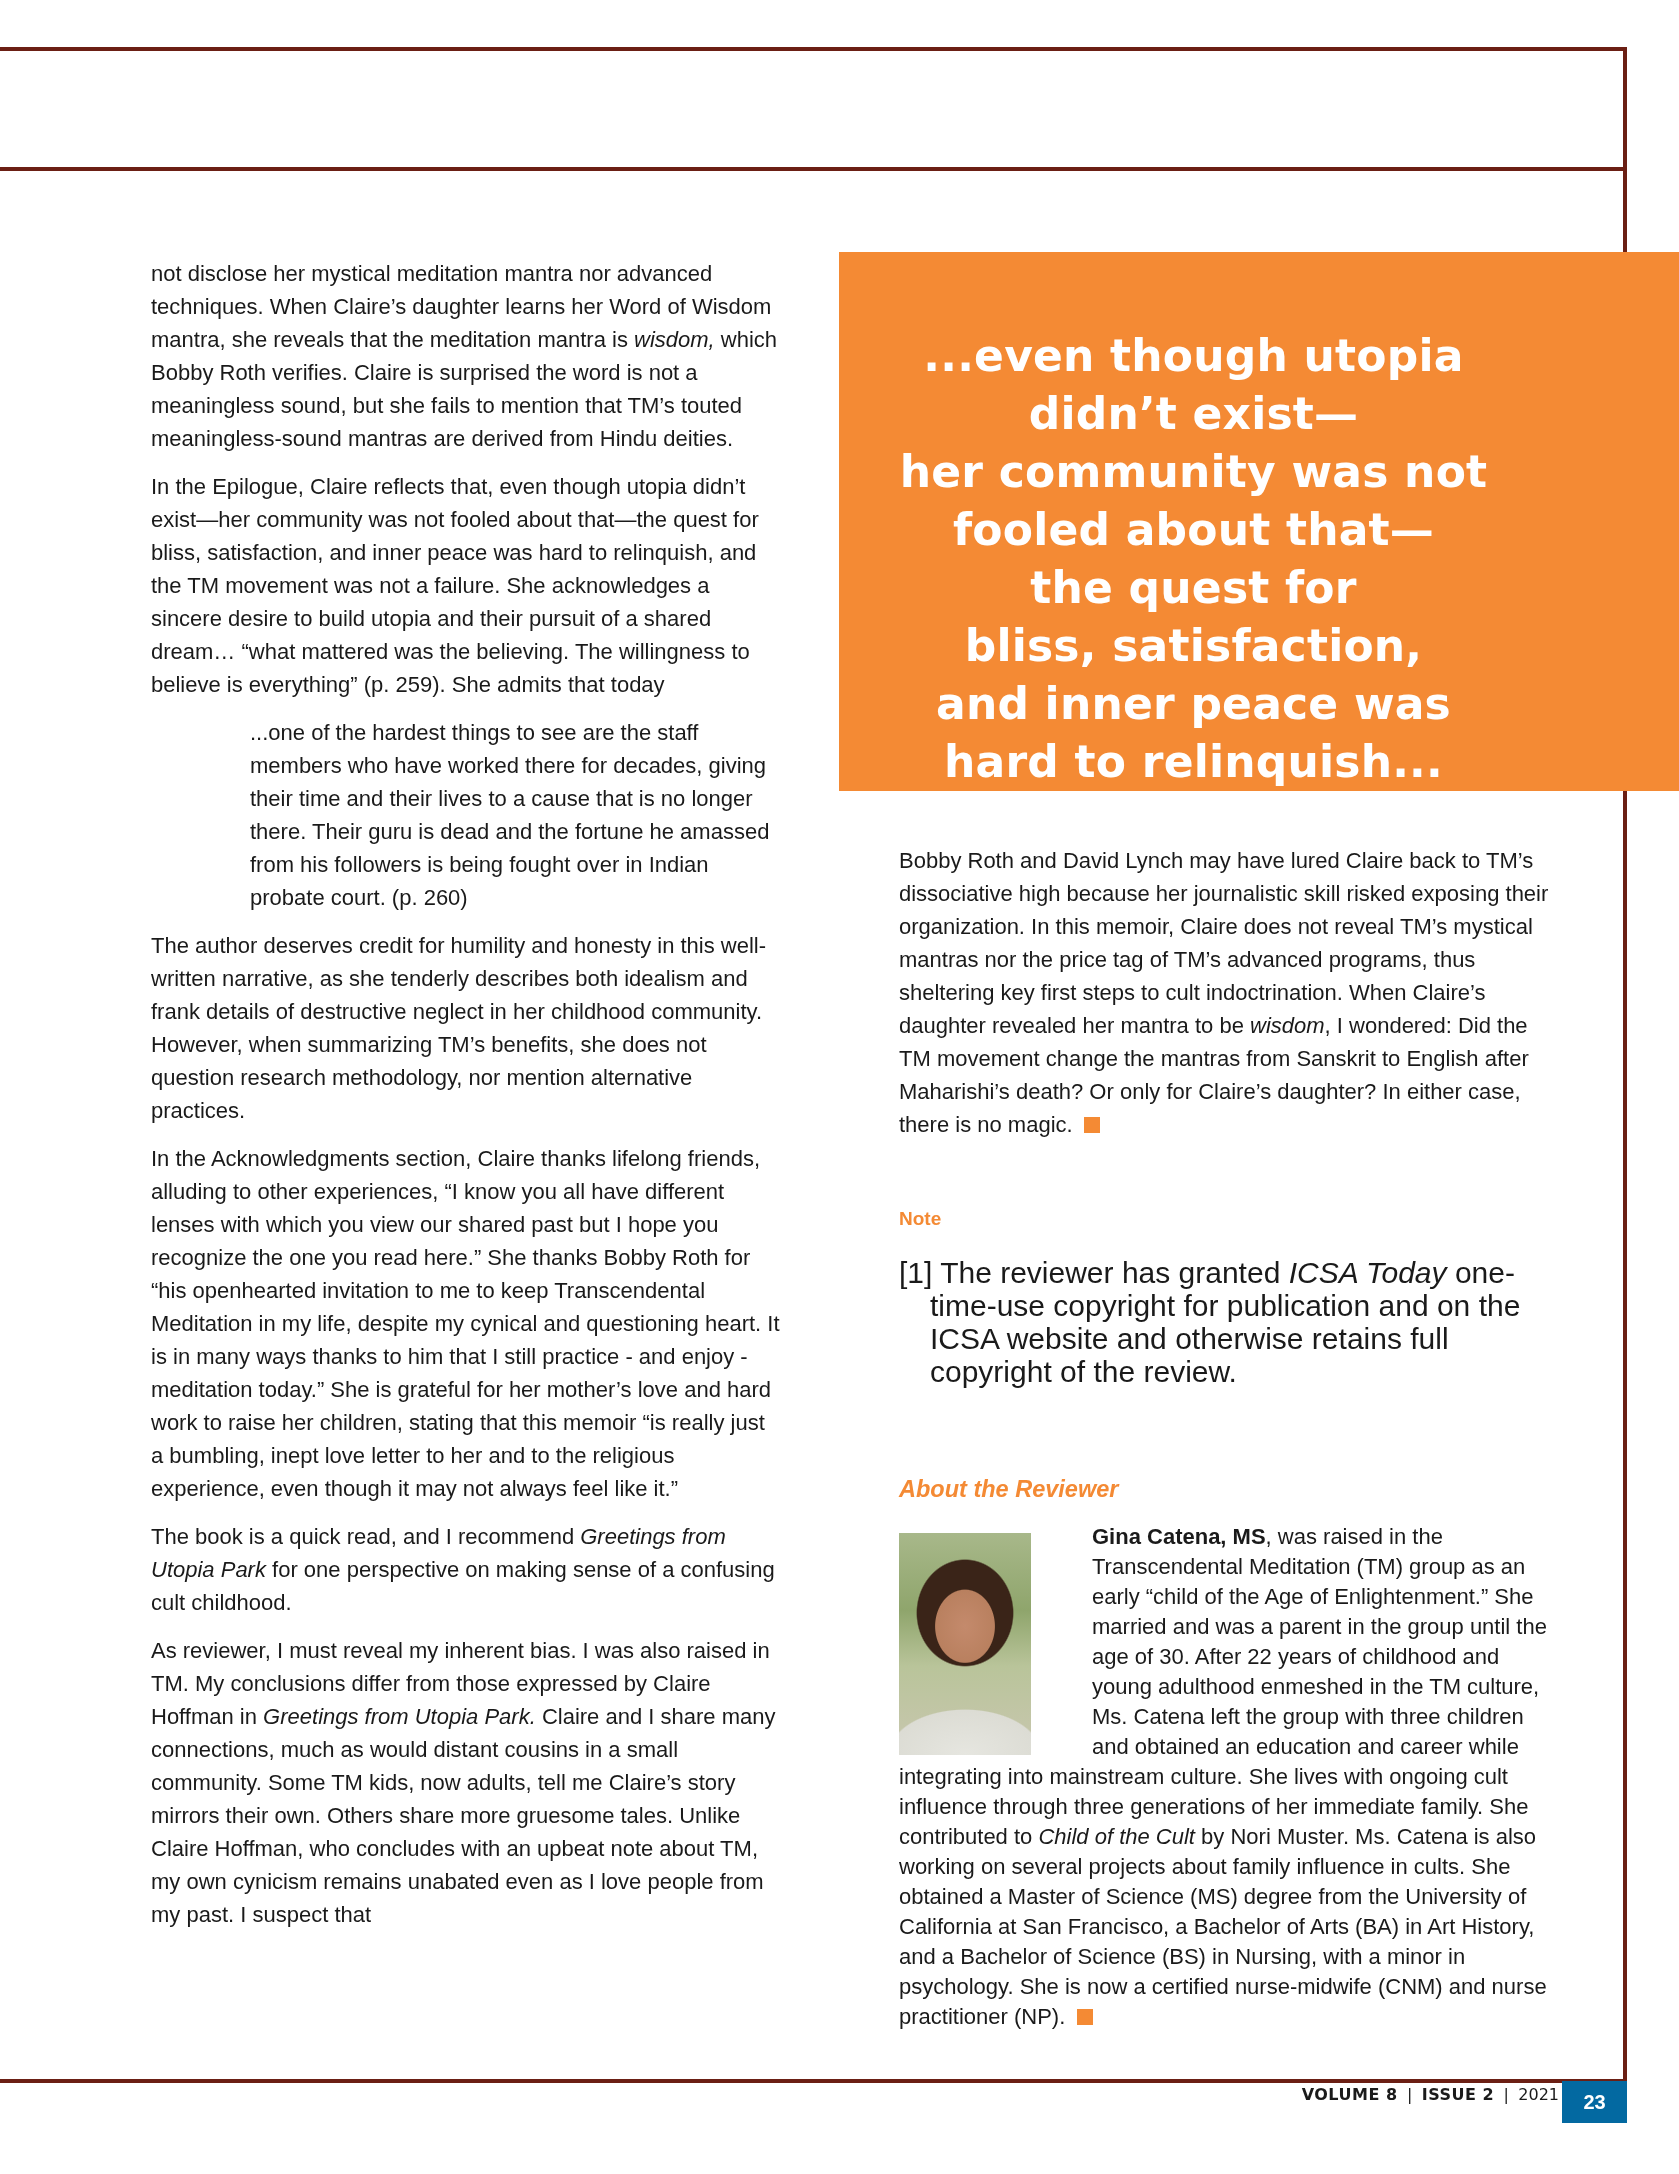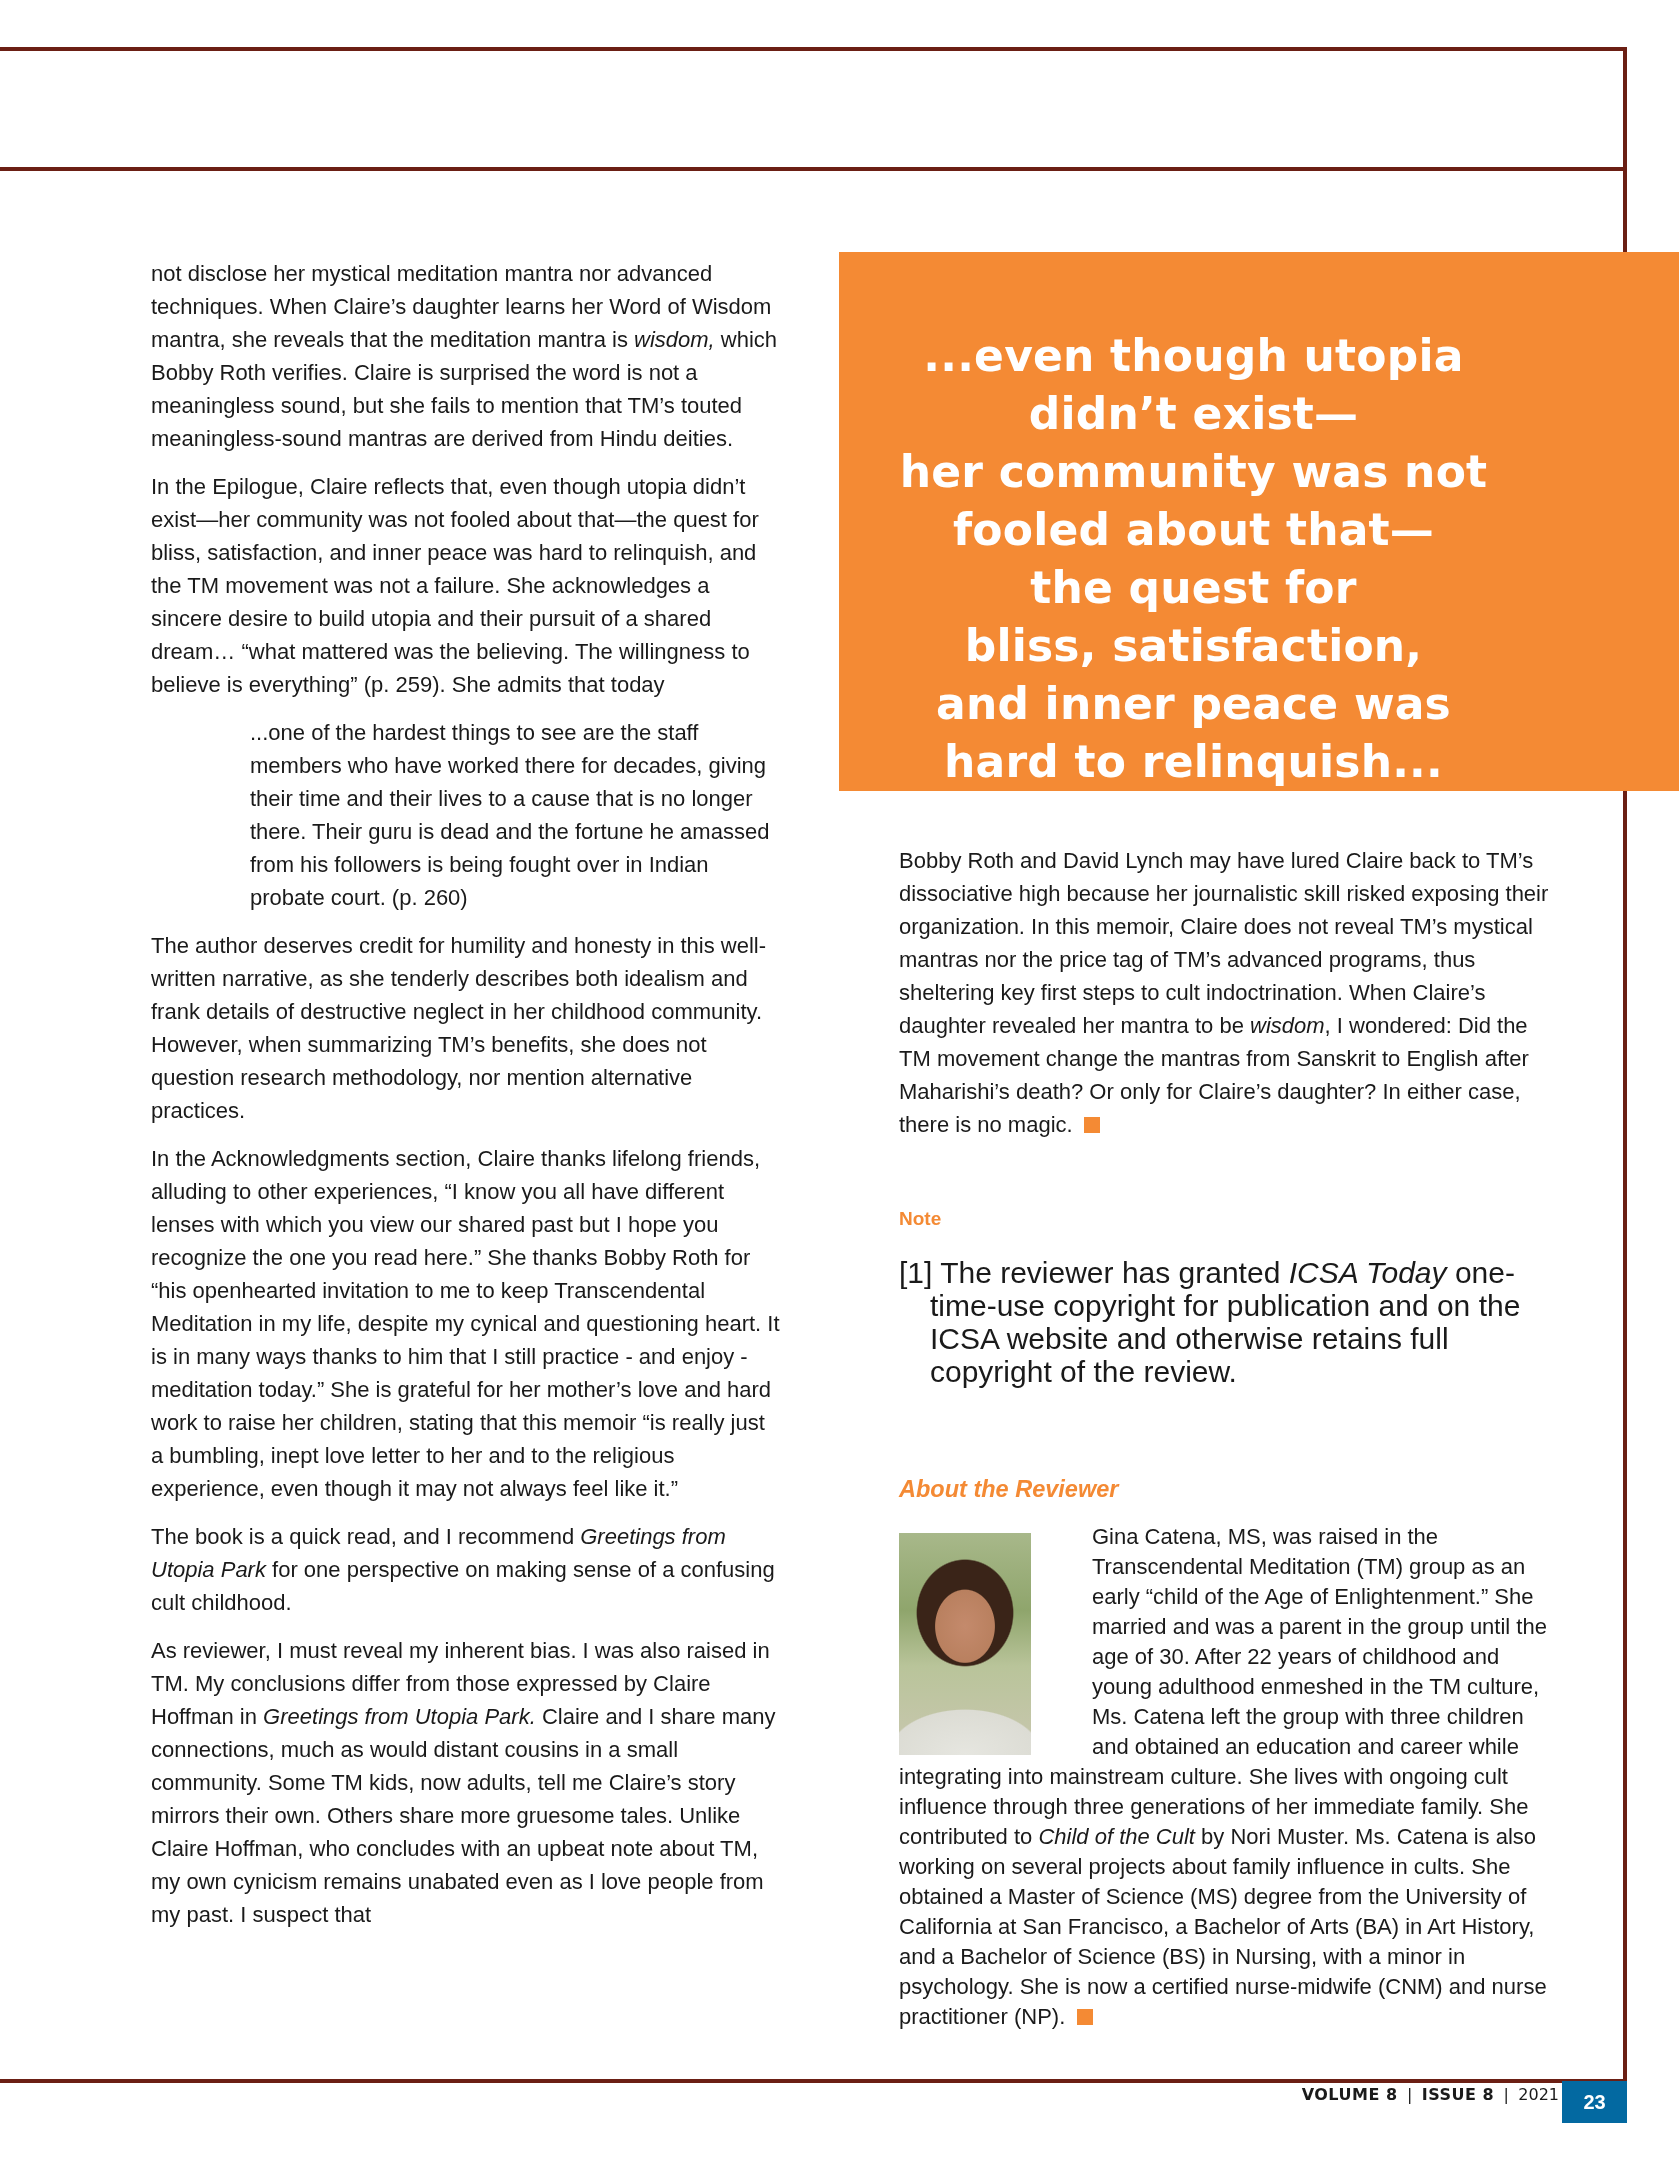--- a/index.html
+++ b/index.html
@@ -59,21 +59,21 @@
       radial-gradient(ellipse 68px 75px at 50% 36%, #3a2418 0%, #3a2418 70%, transparent 72%),
       radial-gradient(ellipse 94px 56px at 50% 100%, #e6e6e0 0%, #dcdcd4 80%, transparent 82%),
       linear-gradient(180deg, #a8b88a 0%, #8fa56c 35%, #b9c49a 60%, #c9c7b0 100%);
     overflow: hidden;
   }
   .about-body {
     position: absolute; left: 899px; top: 1522px; width: 659px;
     font-size: 22px; line-height: 30px;
   }
   .about-float { float: left; width: 193px; height: 237px; }
-  .about-body strong { font-weight: normal; }
+  .about-body strong { font-weight: bold; }
 
   .footer-text {
     position: absolute; right: 121px; top: 2085px; height: 38px;
     display: flex; align-items: flex-start; gap: 9.4px;
     font-family: "DejaVu Sans", sans-serif; font-size: 16px; color: #1a1a1a;
   }
   .footer-text .vol { font-weight: bold; letter-spacing: 0.5px; }
   .footer-text .sep { font-weight: normal; }
   .footer-text .year { font-weight: normal; }
   .page-number {
@@ -122,18 +122,18 @@
 <div class="about-photo" role="img" aria-label="Photo of Gina Catena"></div>
 <div class="about-body">
   <div class="about-float"></div>
   <strong>Gina Catena, MS</strong><span>, was raised in the Transcendental Meditation (TM) group as an early “child of the Age of Enlightenment.” She married and was a parent in the group until the age of 30. After 22 years of childhood and young adulthood enmeshed in the TM culture, Ms. Catena left the group with three children and obtained an education and career while integrating into mainstream culture. She lives with ongoing cult influence through three generations of her immediate family. She contributed to </span><em>Child of the Cult</em><span> by Nori Muster. Ms. Catena is also working on several projects about family influence in cults. She obtained a Master of Science (MS) degree from the University of California at San Francisco, a Bachelor of Arts (BA) in Art History, and a Bachelor of Science (BS) in Nursing, with a minor in psychology. She is now a certified nurse-midwife (CNM) and nurse practitioner (NP).</span><span class="end-mark"></span>
 </div>
 
 <div class="rule rule-bottom"></div>
 <div class="footer-text">
   <span class="vol">VOLUME 8</span>
   <span class="sep">|</span>
-  <span class="vol">ISSUE 8</span>
+  <span class="vol">ISSUE 2</span>
   <span class="sep">|</span>
   <span class="year">2021</span>
 </div>
 <div class="page-number">23</div>
 
 
 </body></html>

